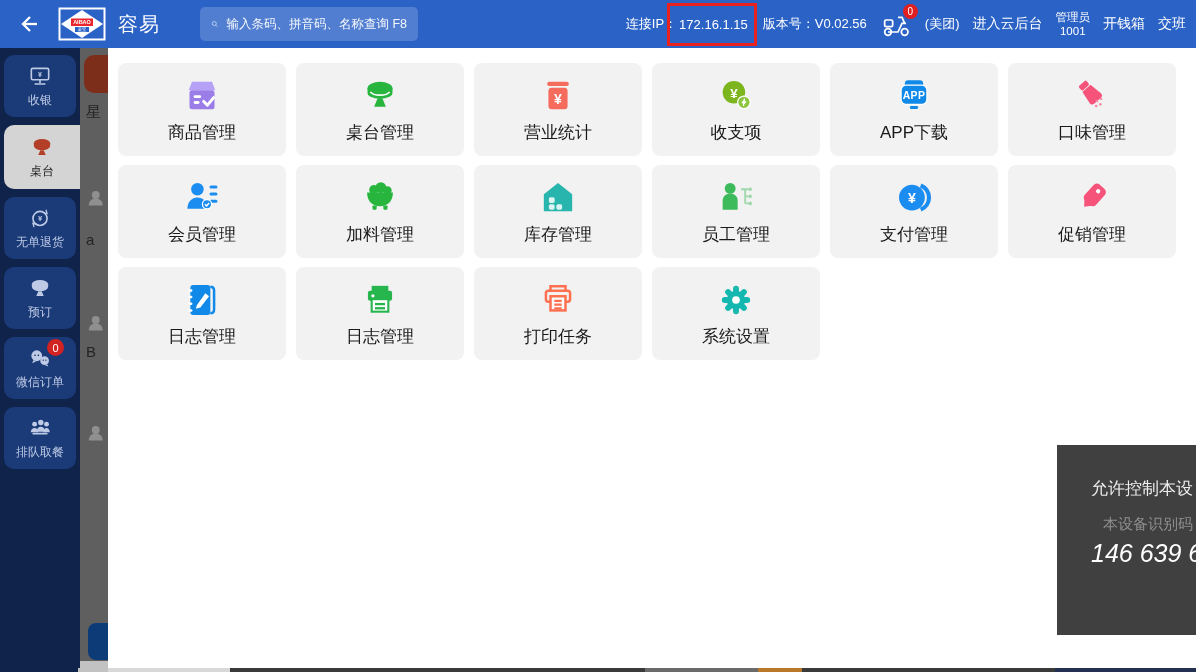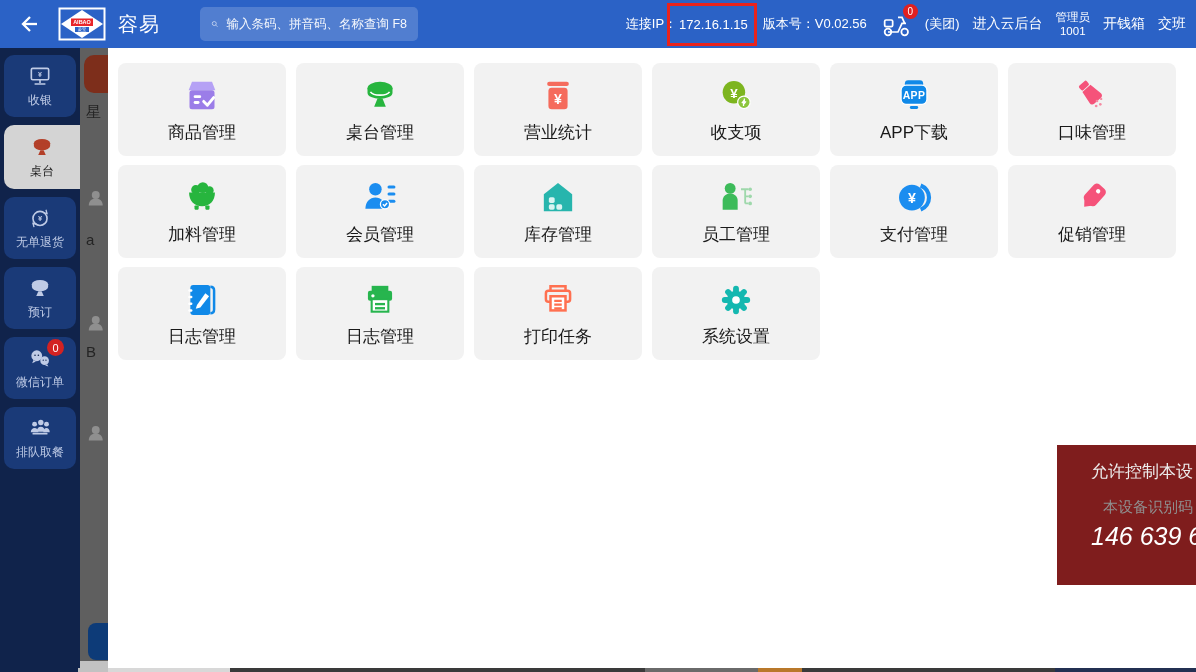--- a/index.html
+++ b/index.html
@@ -51,22 +51,22 @@
   
   .main-panel { position:absolute; left:108px; top:48px; right:0; bottom:4px; background:#fff;
     padding:15px 0 0 10px; }
   .tiles { display:flex; flex-wrap:wrap; gap:9px 10px; width:1068px; }
   .tile { width:168px; height:93px; background:#f2f2f2; border-radius:8px;
     display:flex; flex-direction:column; align-items:center; justify-content:center; gap:5px; cursor:pointer; }
   .tile svg { width:40px; height:40px; }
   .t-label { font-size:17px; color:#191919; }
 
   
-  .device-panel { position:absolute; left:1057px; top:445px; width:139px; height:140px;
-    background:#7f1d1d; padding:15px 0 0 34px; overflow:hidden; }
+  .device-panel { position:absolute; left:1057px; top:445px; width:139px; height:190px;
+    background:#404040; padding:32px 0 0 34px; overflow:hidden; }
   .dp-title { font-size:17px; color:#ececec; white-space:nowrap; }
   .dp-label { margin-top:15px; font-size:15px; color:#8f8f8f; white-space:nowrap;margin-left:12px; }
   .dp-code { margin-top:5px; font-size:25px; color:#ffffff; white-space:nowrap;font-style:italic; }
 
   
   .bottom-strip { position:absolute; left:0; bottom:0; width:1196px; height:4px; background:#3a3a3a; }
   .bs-seg { position:absolute; top:0; height:4px; }
 </style>
 </head>
 <body>
@@ -284,42 +284,42 @@
         </g>
         <circle cx="30" cy="30" r="1.6" fill="#f58ba3"></circle>
         <circle cx="34" cy="34" r="1.6" fill="#f58ba3"></circle>
         <circle cx="29" cy="36" r="1.6" fill="#f58ba3"></circle>
         <circle cx="35" cy="27.5" r="1.4" fill="#f58ba3"></circle>
       </svg>
       <span class="t-label">口味管理</span>
     </div>
 
     <div class="tile">
-      <svg viewBox="0 0 48 48" fill="#27b53e">
-        <circle cx="16.5" cy="14" r="5.5"></circle>
-          <circle cx="25" cy="11.5" r="6.5"></circle>
-          <circle cx="33" cy="15" r="5"></circle>
-        <path d="M8.5 17.5h31c0 10-6 16.5-15.5 16.5S8.5 27.5 8.5 17.5z"></path>
-        <rect x="15" y="33" width="5" height="5" rx="1"></rect>
-          <rect x="28" y="33" width="5" height="5" rx="1"></rect>
-      </svg>
-      <span class="t-label">加料管理</span>
-    </div>
-
-    <div class="tile">
       <svg viewBox="0 0 48 48" fill="#1b8df0">
         <circle cx="18.5" cy="13.5" r="7.5"></circle>
         <path d="M6.5 37c0-8.5 5.5-13.5 12-13.5S31 28.5 31 37z"></path>
         <rect x="33" y="9" width="9.5" height="3.6" rx="1.8"></rect>
         <rect x="33" y="17.5" width="9.5" height="3.6" rx="1.8"></rect>
         <rect x="33" y="26" width="9.5" height="3.6" rx="1.8"></rect>
         <circle cx="30" cy="31.5" r="5.5" stroke="#fff" stroke-width="1.5"></circle>
         <path d="M27.5 31.5l2 2 3-3.5" stroke="#fff" stroke-width="1.8" fill="none"></path>
       </svg>
       <span class="t-label">会员管理</span>
+    </div>
+
+    <div class="tile">
+      <svg viewBox="0 0 48 48" fill="#27b53e">
+        <circle cx="16.5" cy="14" r="5.5"></circle>
+          <circle cx="25" cy="11.5" r="6.5"></circle>
+          <circle cx="33" cy="15" r="5"></circle>
+        <path d="M8.5 17.5h31c0 10-6 16.5-15.5 16.5S8.5 27.5 8.5 17.5z"></path>
+        <rect x="15" y="33" width="5" height="5" rx="1"></rect>
+          <rect x="28" y="33" width="5" height="5" rx="1"></rect>
+      </svg>
+      <span class="t-label">加料管理</span>
     </div>
 
     <div class="tile">
       <svg viewBox="0 0 48 48">
         <path d="M24 6L7 19.5V40h34V19.5z" fill="#27b5ad"></path>
         <rect x="13" y="23" width="7" height="7" rx="2" fill="#d9f4f2"></rect>
         <rect x="13" y="31.5" width="7" height="6.5" rx="2" fill="#d9f4f2"></rect>
         <rect x="22" y="31.5" width="7" height="6.5" rx="2" fill="#d9f4f2"></rect>
       </svg>
       <span class="t-label">库存管理</span>

